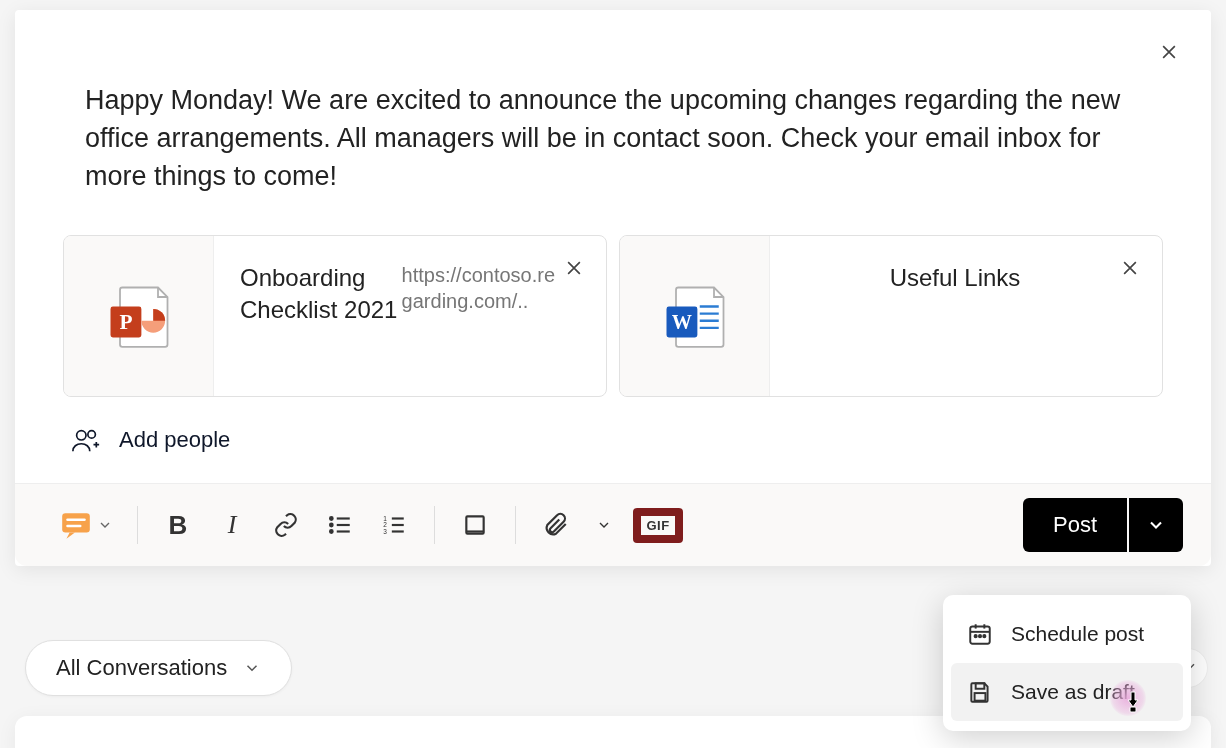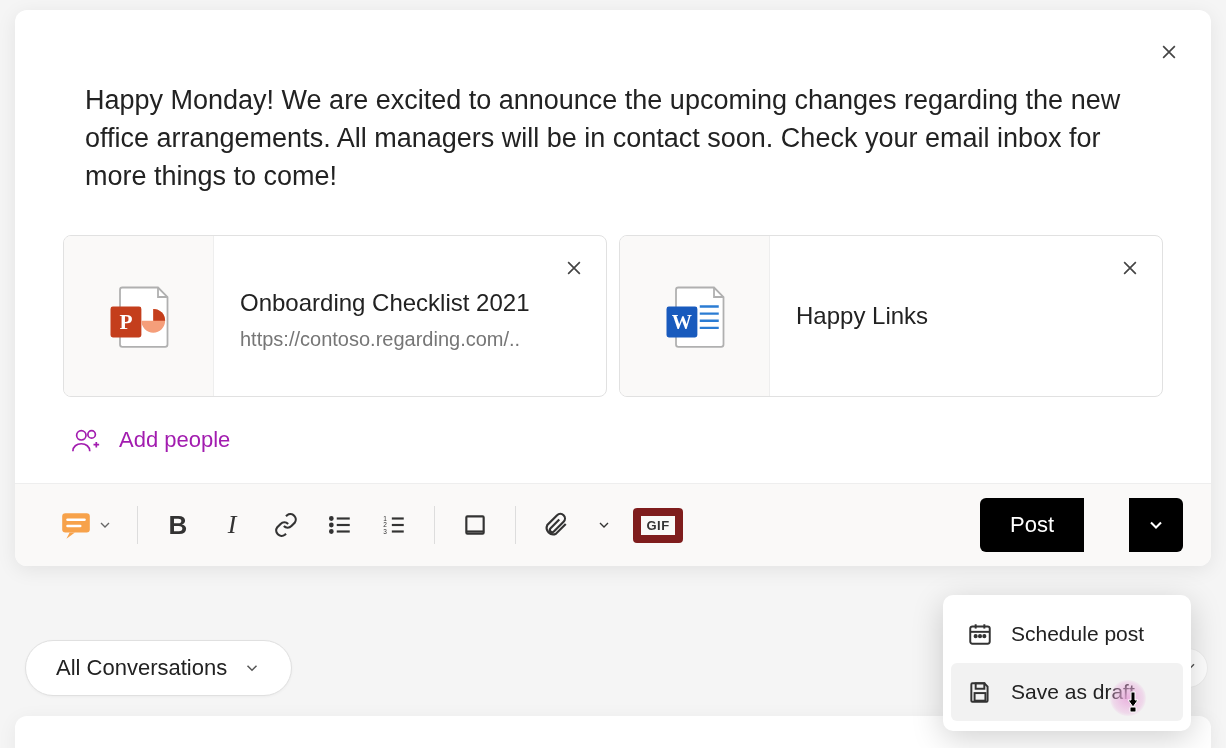--- a/index.html
+++ b/index.html
@@ -10,21 +10,21 @@
     height: 748px;
     overflow: hidden;
     position: relative;
   }
   .compose-card {
     position: absolute;
     top: 10px;
     left: 15px;
     right: 15px;
     background: #fff;
-    border-radius: 12px;
+    border-radius: 4px;
     box-shadow: 0 4px 20px rgba(0,0,0,0.08);
   }
   .close-btn {
     position: absolute;
     top: 28px;
     right: 28px;
     width: 28px;
     height: 28px;
     display: flex;
     align-items: center;
@@ -60,21 +60,21 @@
     display: flex;
     align-items: center;
     justify-content: center;
     border-right: 1px solid #eee;
   }
   .attachment-icon-box svg { width: 76px; height: 76px; }
   .attachment-info {
     flex: 1;
     padding: 26px 48px 20px 26px;
     display: flex;
-    flex-direction: column;
+    flex-direction: row;
     justify-content: center;
   }
   .attachment-title {
     font-size: 24px;
     color: #222;
     line-height: 1.3;
     margin-bottom: 8px;
   }
   .attachment-url {
     font-size: 20px;
@@ -93,21 +93,21 @@
     justify-content: center;
     cursor: pointer;
     color: #444;
   }
   .attachment-remove svg { width: 20px; height: 20px; }
   .add-people {
     display: flex;
     align-items: center;
     gap: 18px;
     padding: 28px 56px 28px 56px;
-    color: #a21caf;
+    color: #0f172a;
     font-size: 22px;
     cursor: pointer;
   }
   .add-people svg { width: 30px; height: 30px; }
   .toolbar {
     border-top: 1px solid #eee;
     background: #faf9f8;
     display: flex;
     align-items: center;
     padding: 14px 28px;
@@ -142,21 +142,20 @@
     border: 8px solid #7f1d1d;
     border-radius: 4px;
     font-size: 13px;
     font-weight: 600;
     padding: 2px 5px;
     letter-spacing: 0.5px;
   }
   .toolbar-spacer { flex: 1; }
   .post-group {
     display: flex;
-    gap: 43px;
   }
   .post-btn {
     background: #000;
     color: #fff;
     font-size: 22px;
     padding: 14px 30px;
     border-radius: 6px 0 0 6px;
     cursor: pointer;
     font-weight: 500;
   }
@@ -294,21 +293,21 @@
           <path d="M48 8 v8 h8" fill="none" stroke="#b0b0b0" stroke-width="1.5"></path>
           <line x1="36" y1="24" x2="52" y2="24" stroke="#2b7cd3" stroke-width="2"></line>
           <line x1="36" y1="30" x2="52" y2="30" stroke="#2b7cd3" stroke-width="2"></line>
           <line x1="36" y1="36" x2="52" y2="36" stroke="#2b7cd3" stroke-width="2"></line>
           <line x1="36" y1="42" x2="52" y2="42" stroke="#2b7cd3" stroke-width="2"></line>
           <rect x="8" y="24" width="26" height="26" rx="2" fill="#185abd"></rect>
           <text x="21" y="43" font-family="Segoe UI" font-size="17" font-weight="700" fill="#fff" text-anchor="middle">W</text>
         </svg>
       </div>
       <div class="attachment-info">
-        <div class="attachment-title">Happy Links</div>
+        <div class="attachment-title">Useful Links</div>
       </div>
       <div class="attachment-remove">
         <svg viewBox="0 0 24 24" fill="none" stroke="currentColor" stroke-width="2">
             <path d="M5 5l14 14M19 5L5 19"></path>
           </svg>
       </div>
     </div>
 
   </div>
 

